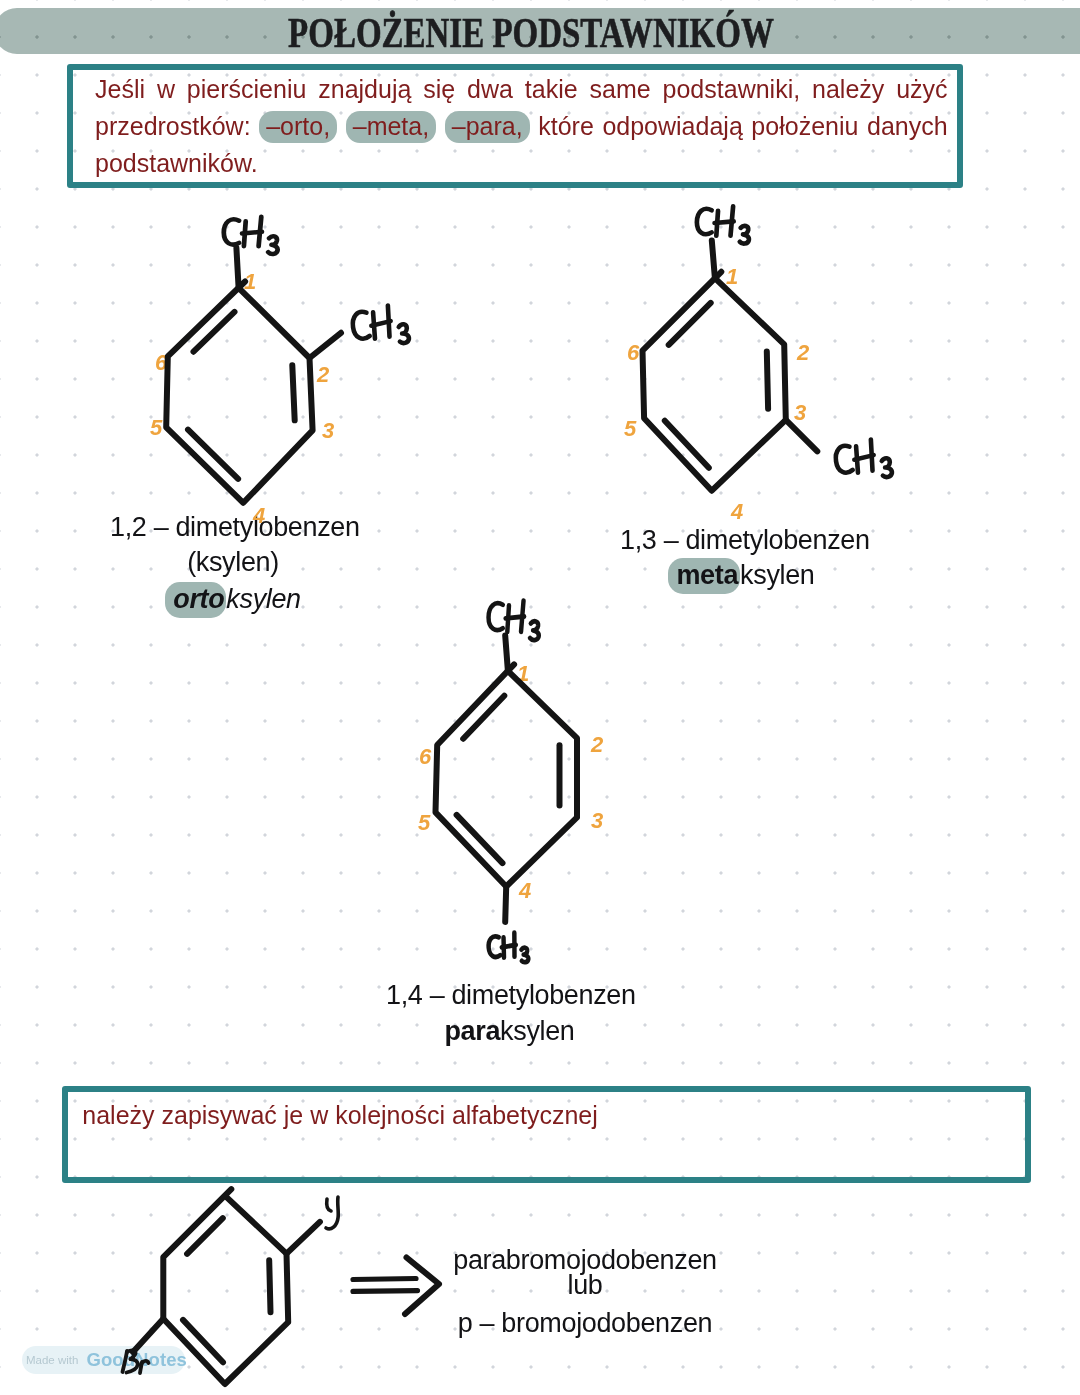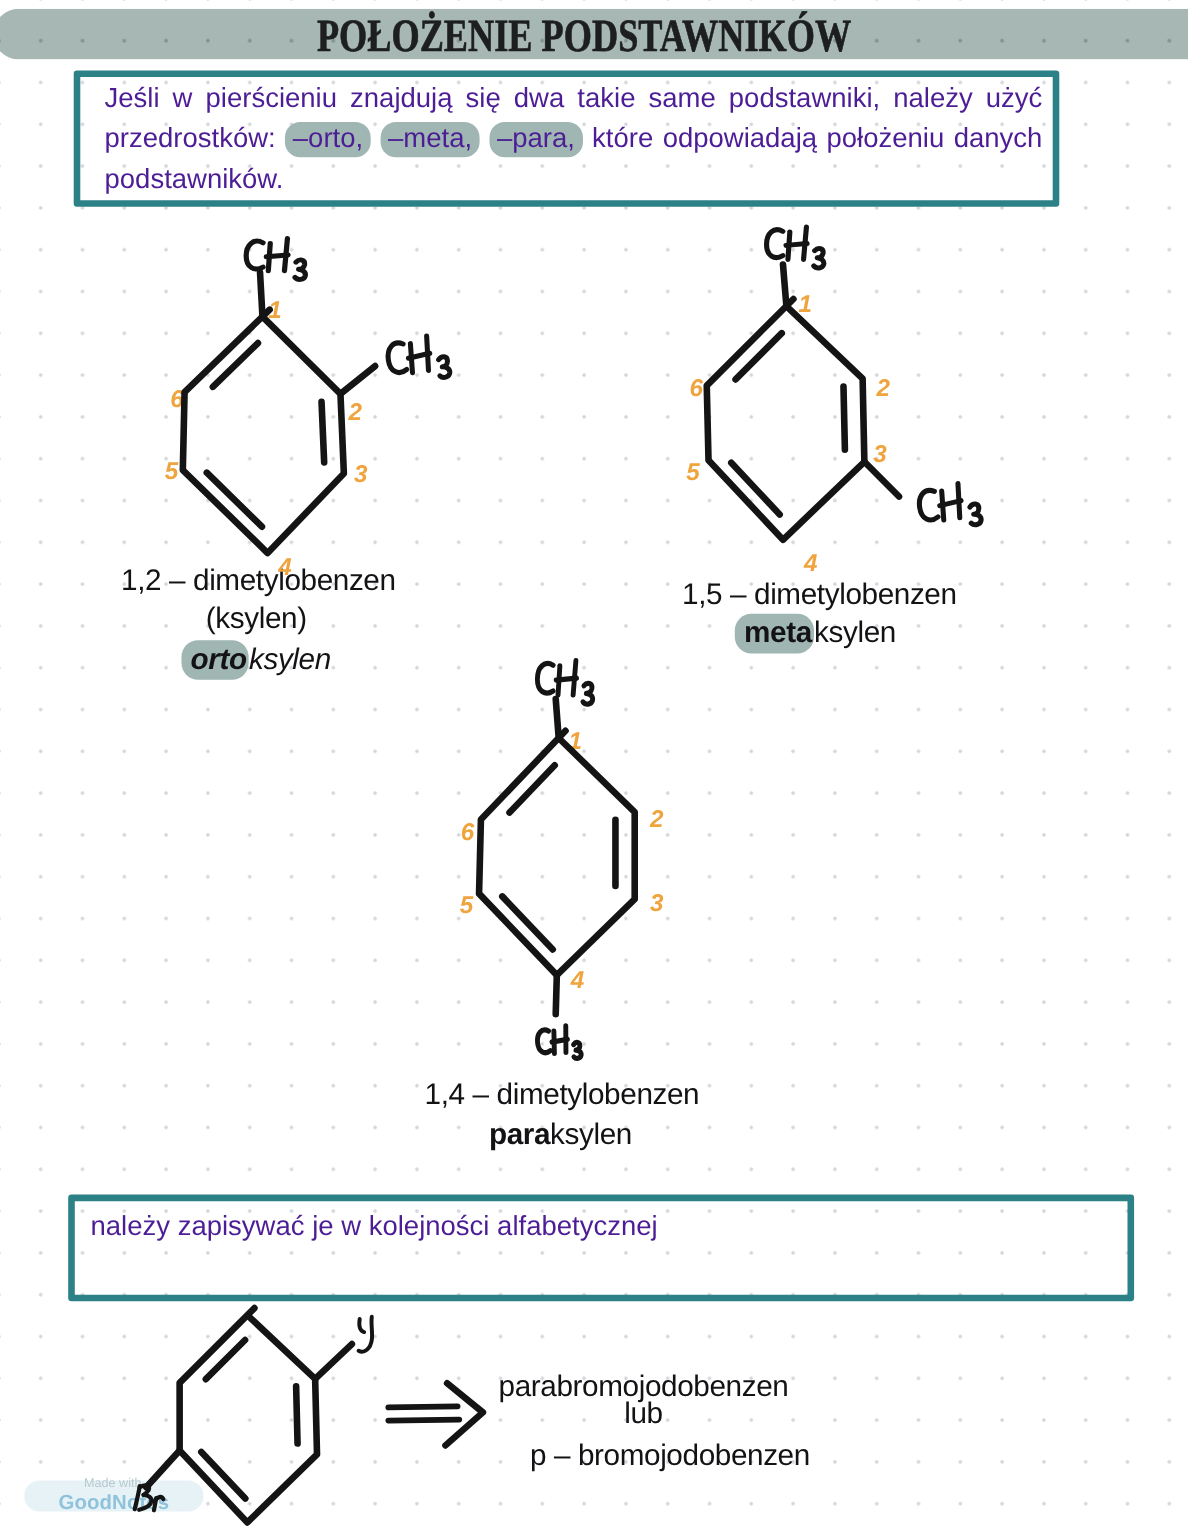--- a/index.html
+++ b/index.html
@@ -7,32 +7,32 @@
  background-image:radial-gradient(circle,rgba(180,186,196,0.6) 1.2px,rgba(180,186,196,0) 2px);
  background-size:38px 38px;background-position:18px 18px;
  font-family:"Liberation Sans",sans-serif;}
 .banner{position:absolute;left:-6px;right:-30px;top:8px;height:46px;background:#a7b8b4;
  border-radius:24px;
  background-image:radial-gradient(circle,rgba(75,95,92,0.4) 1.3px,rgba(75,95,92,0) 2.1px);
  background-size:38px 38px;background-position:24px 10px;}
 .title{position:absolute;left:0;top:11.5px;width:1062px;text-align:center;
  font-family:"Liberation Serif",serif;font-weight:bold;font-size:42px;color:#1d1e20;
  transform:scaleX(0.785);transform-origin:531px 0;line-height:1;-webkit-text-stroke:0.6px #1d1e20;}
-.box{position:absolute;box-sizing:border-box;border:6px solid #2c8186;border-radius:3px;color:#4c1d95;
+.box{position:absolute;box-sizing:border-box;border:6px solid #2c8186;border-radius:3px;color:#7f1d1d;
  font-size:25px;line-height:37px;}
 .b1{left:67px;top:63.7px;width:895.6px;height:124.5px;}
 .b1 .in{padding:1px 9px 0 22px;}
 .b2{left:62.3px;top:1085.5px;width:968.9px;height:97.6px;}
 .b2 .in{padding:5px 26px 0 14px;}
 .jline{text-align:justify;text-align-last:justify;}
 .pill{background:#9fb6b2;border-radius:14px;padding:1px 7px 3px 7px;}
 .lbl{position:absolute;color:#131316;font-size:27px;white-space:nowrap;text-align:center;letter-spacing:-0.35px;}
 .hpill{background:#9fb6b2;border-radius:15px;padding:2px 2px 4px 8px;}
 .wm{position:absolute;left:22px;top:1346px;width:163px;height:28px;background:#e7f2f6;
- border-radius:14px;display:flex;align-items:center;justify-content:center;white-space:nowrap;flex-direction:column;}
+ border-radius:14px;display:flex;align-items:center;justify-content:center;white-space:nowrap;}
 .wm .mw{font-size:11.5px;color:#b6c9d1;margin-right:8px;padding-left:6px;}
 .wm .gn{font-size:18.5px;color:#8fc3dc;font-weight:bold;letter-spacing:0.1px;}
 </style></head>
 <body>
 <div class="banner"></div>
 <div class="title">POŁOŻENIE PODSTAWNIKÓW</div>
 
 <div class="box b1">
     <div class="in">
 <div class="jline">Jeśli w pierścieniu znajdują się dwa takie same podstawniki, należy użyć</div>
@@ -44,29 +44,29 @@
 <div class="box b2">
     <div class="in">
 <div>należy zapisywać je w kolejności alfabetycznej</div>
 </div>
   </div>
 
 <div class="lbl" style="left:110px;top:512px;width:246px;">1,2 – dimetylobenzen</div>
 <div class="lbl" style="left:110px;top:547px;width:246px;">(ksylen)</div>
 <div class="lbl" style="left:110px;top:584px;width:246px;font-style:italic;"><span class="hpill"><b>orto</b></span>ksylen</div>
 
-<div class="lbl" style="left:620px;top:525px;width:243px;">1,5 – dimetylobenzen</div>
+<div class="lbl" style="left:620px;top:525px;width:243px;">1,3 – dimetylobenzen</div>
 <div class="lbl" style="left:620px;top:560px;width:243px;"><span class="hpill"><b>meta</b></span>ksylen</div>
 
 <div class="lbl" style="left:386px;top:980px;width:247px;">1,4 – dimetylobenzen</div>
 <div class="lbl" style="left:386px;top:1016px;width:247px;"><b>para</b>ksylen</div>
 
 <div class="lbl" style="left:420px;top:1232px;width:330px;margin-top:13px;">parabromojodobenzen</div>
 <div class="lbl" style="left:420px;top:1270px;width:330px;">lub</div>
-<div class="lbl" style="left:444px;top:1308px;width:330px;">p – bromojodobenzen</div>
+<div class="lbl" style="left:420px;top:1308px;width:330px;">p – bromojodobenzen</div>
 
 <div class="wm">
     <span class="mw">Made with</span>
     <span class="gn">GoodNotes</span>
   </div>
 <svg width="1080" height="1395" viewBox="0 0 1080 1395" style="position:absolute;left:0;top:0;">
 <g font-family="Liberation Sans, sans-serif" font-style="italic" font-weight="bold" font-size="22" fill="#efa43e" text-anchor="middle">
 <text x="250" y="289">1</text>
 <text x="323" y="382">2</text>
 <text x="328" y="438">3</text>

